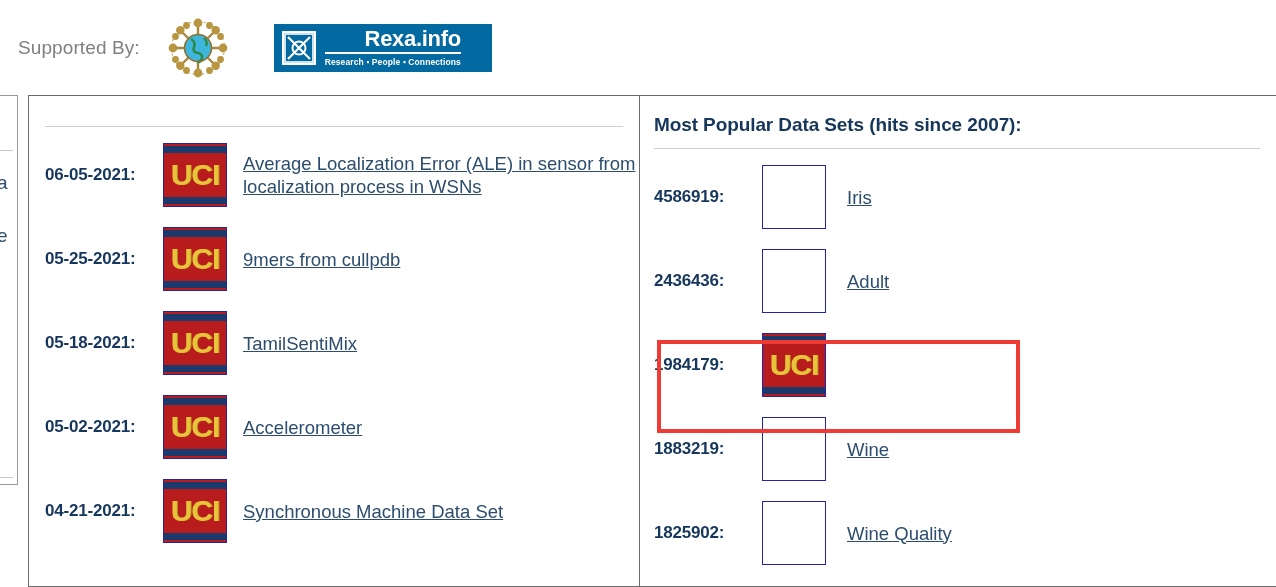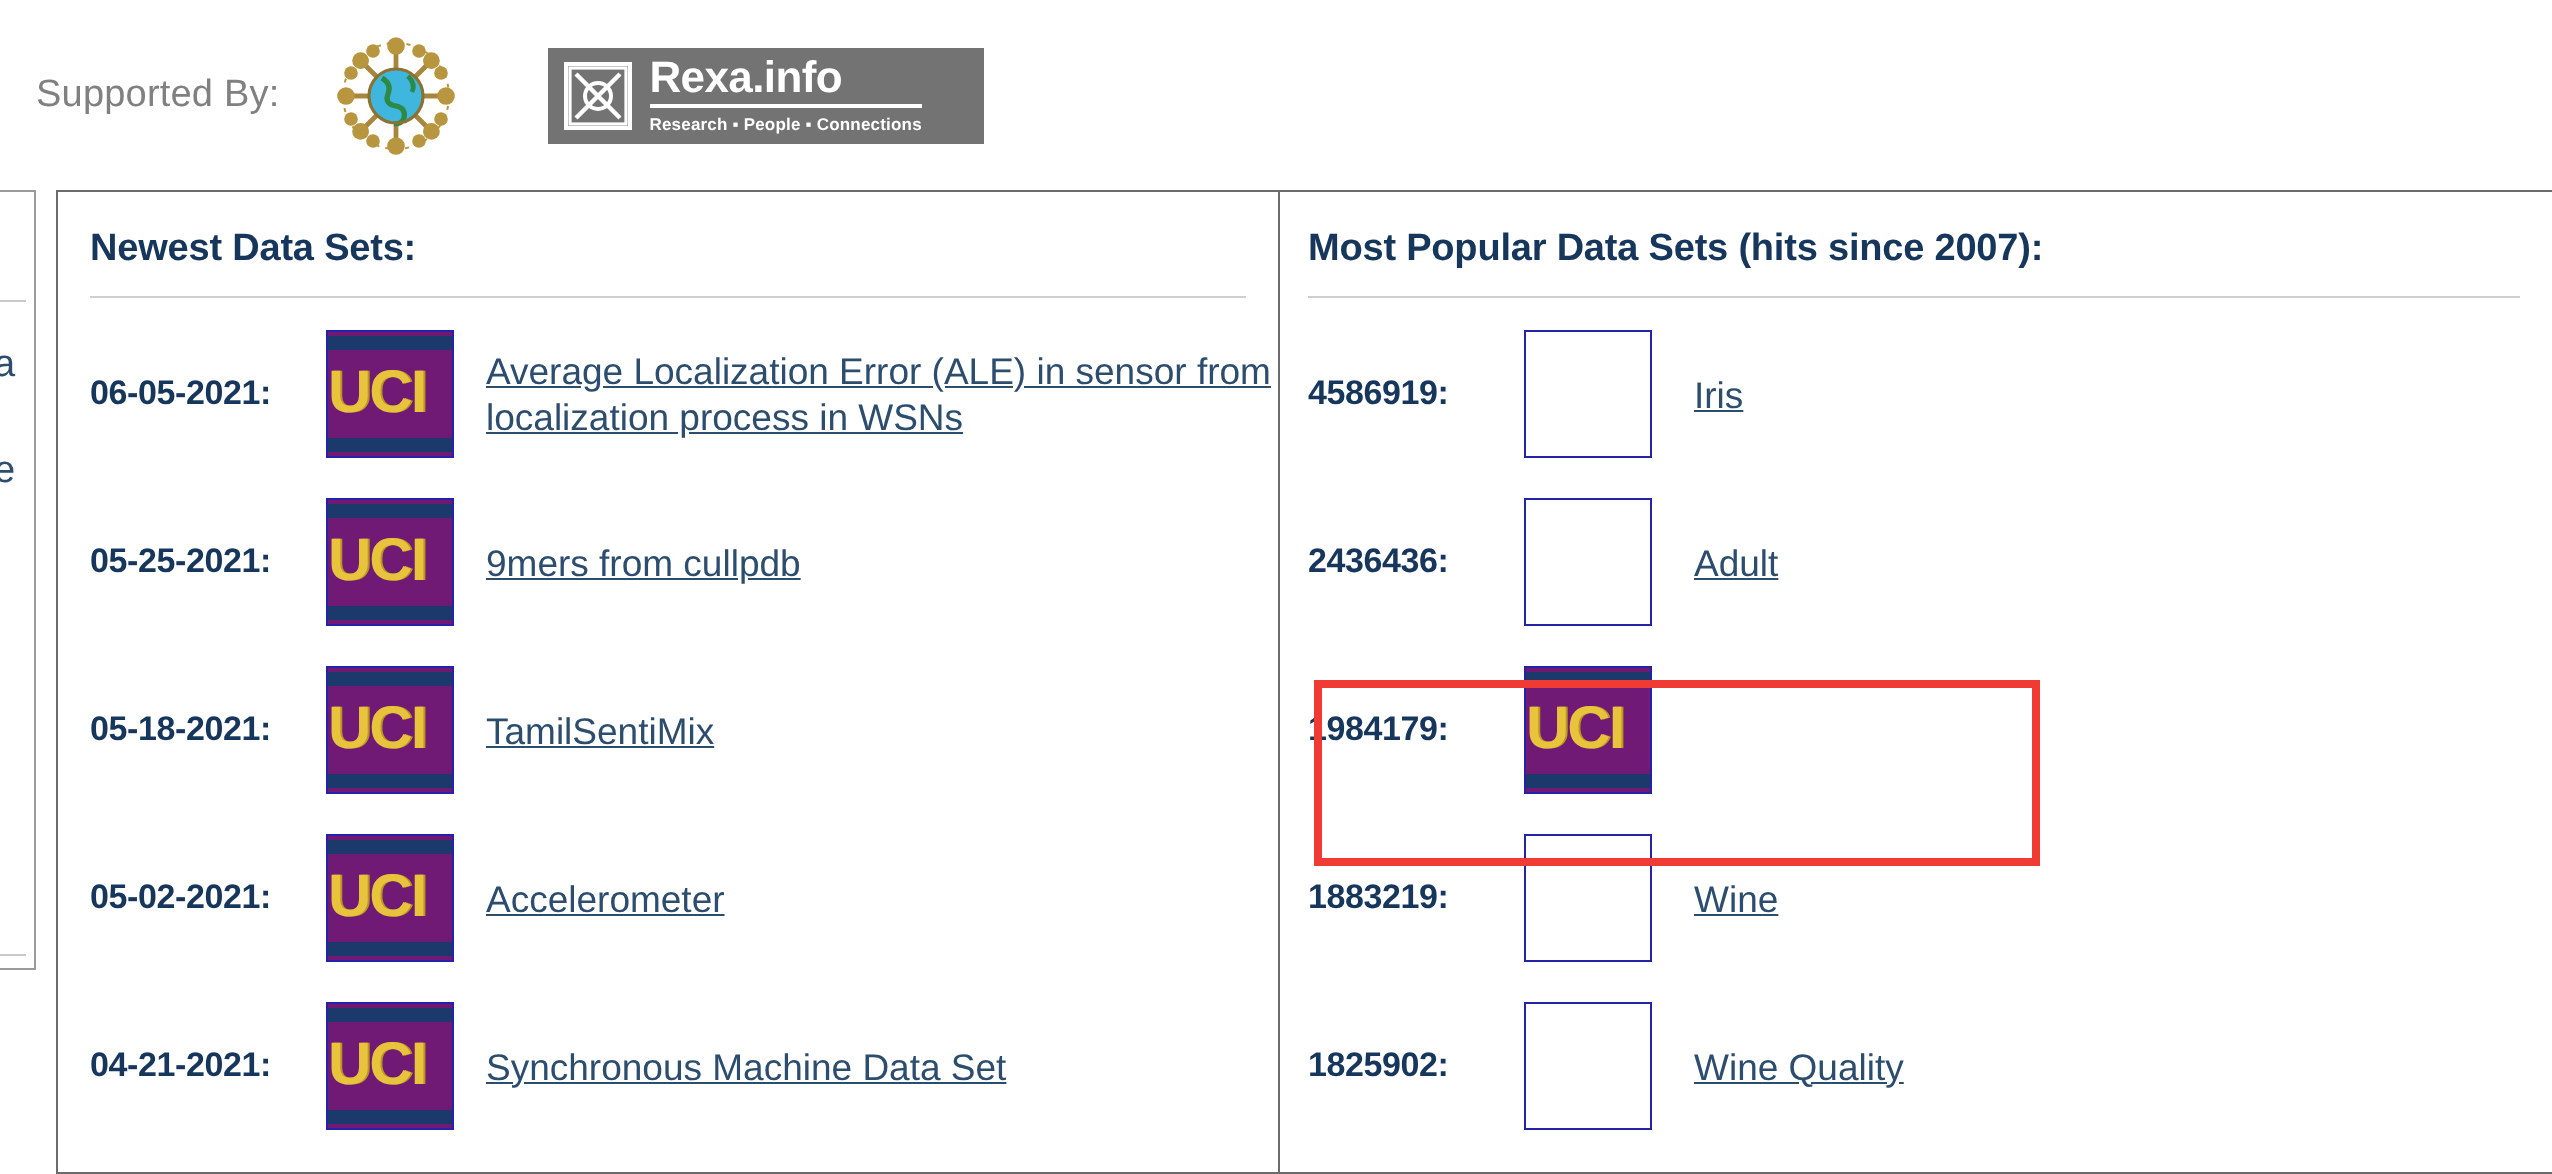--- a/index.html
+++ b/index.html
@@ -32,25 +32,26 @@
     margin:0 14px 0 18px;
     position:relative;
     flex:0 0 auto;
   }
   .nsf-logo svg{display:block;}
 
   
   .rexa-logo{
     margin-left:22px;
     width:218px;height:48px;
-    background:#737373;
+    background:#0369a1;
     display:flex;align-items:center;
     flex:0 0 auto;
     box-sizing:border-box;
     padding-left:8px;
+    text-align:right;
   }
   .rexa-mark{
     width:34px;height:34px;
     border:2px solid #ffffff;
     flex:0 0 auto;
     position:relative;
     box-sizing:border-box;
     margin-right:9px;
   }
   .rexa-mark svg{display:block;}
@@ -169,22 +170,22 @@
     font-size:18.5px;
     text-decoration:underline;
     line-height:23px;
     max-width:400px;
   }
   .col-right .ds-name{margin-left:21px;}
 
   
   .uci{
     width:100%;height:100%;
-    background:#701a75;
-    display:flex;align-items:center;justify-content:flex-start;
+    background:#b91c1c;
+    display:flex;align-items:center;justify-content:center;
     position:relative;
   }
   .uci::before,.uci::after{
     content:"";position:absolute;left:0;right:0;height:7px;
     background:#1b3a6b;
   }
   .uci::before{top:2px;}
   .uci::after{bottom:2px;}
   .uci span{
     color:#e8c33c;
@@ -306,21 +307,20 @@
   <div class="side-panel">
     <div class="side-rule"></div>
     <div class="side-frag a">a</div>
     <div class="side-frag b">e</div>
     <div class="side-rule bottom"></div>
   </div>
 
   <div class="main-box">
 
     <div class="col col-left">
-      <div class="col-title">Newest Data Sets:</div>
       <div class="col-rule"></div>
 
       <div class="ds-list">
 
         <div class="ds-row">
           <span class="ds-key">06-05-2021:</span>
           <span class="thumb">
             <span class="uci">
                 <span>UCI</span>
               </span>

